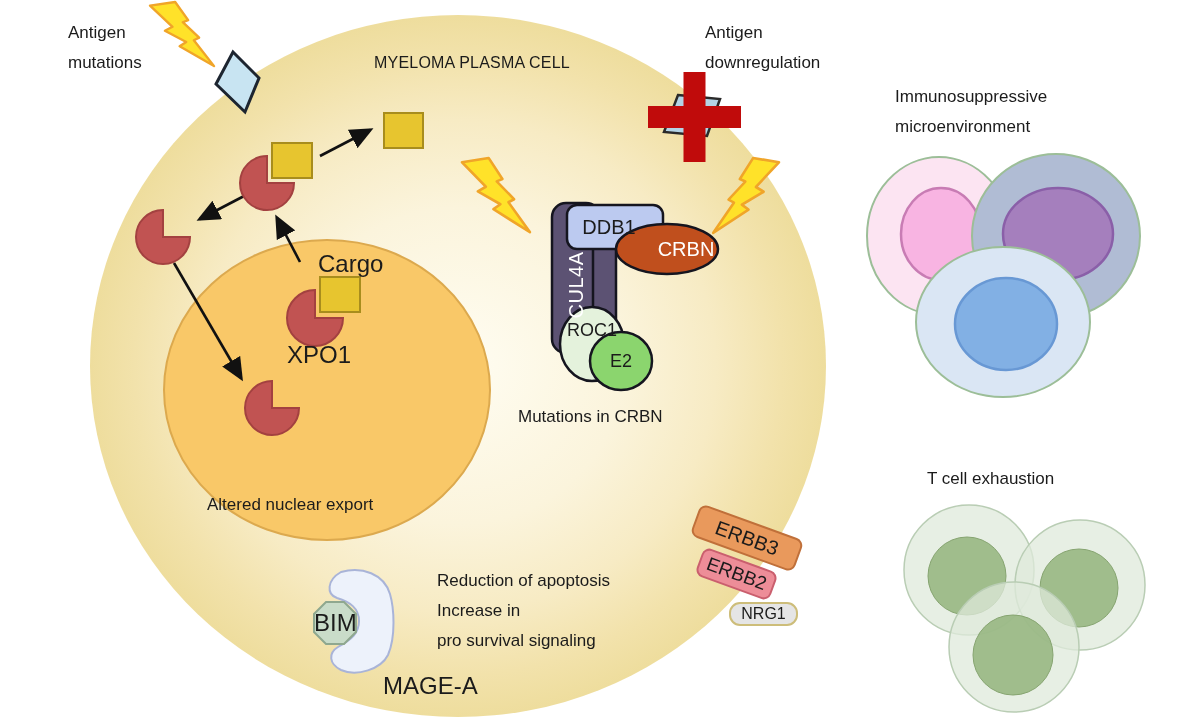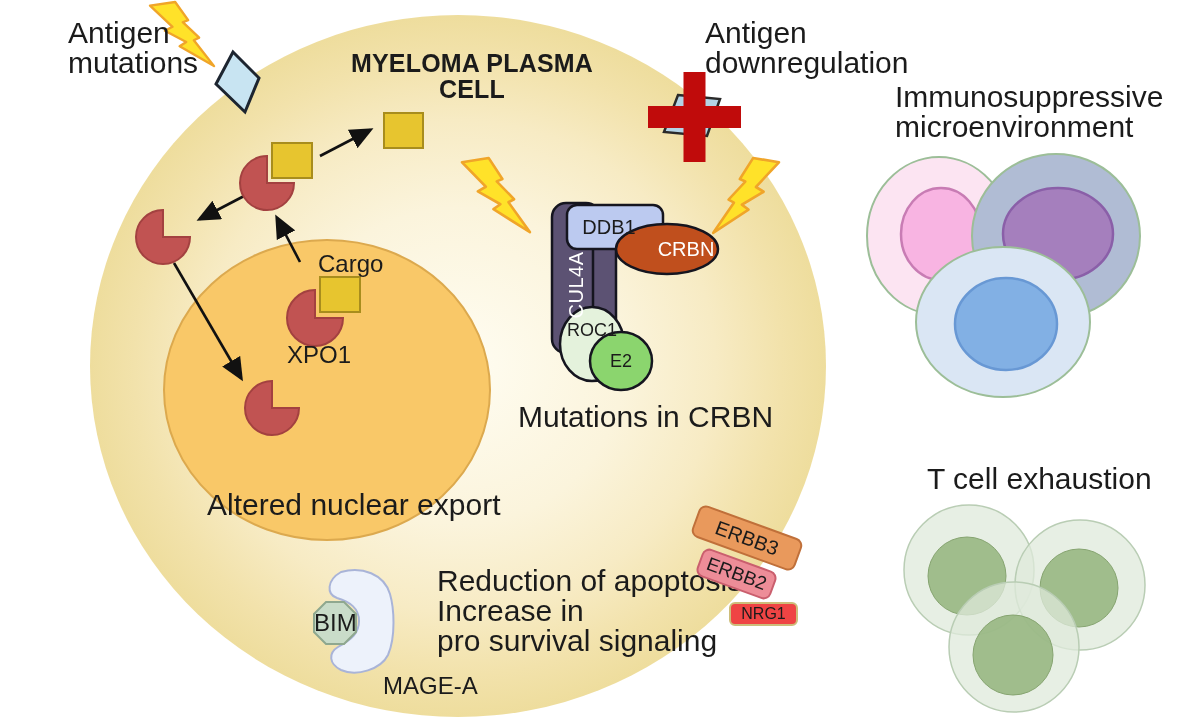--- a/index.html
+++ b/index.html
@@ -1,21 +1,21 @@
 <!DOCTYPE html>
 <html><head>
 <meta charset="utf-8">
 <style>
   html,body{margin:0;padding:0;background:#ffffff;}
   #stage{position:relative;width:1200px;height:720px;overflow:hidden;
          font-family:"Liberation Sans","DejaVu Sans",sans-serif;color:#1b1b1b;}
   #shapes{position:absolute;left:0;top:0;z-index:1;}
-  .lbl{position:absolute;z-index:2;white-space:pre-line;line-height:30px;font-size:30px;}
+  .lbl{position:absolute;z-index:2;white-space:pre-line;line-height:30px;font-size:17px;}
   .small{font-size:24px;line-height:22px;text-align:center;}
-  .title{font-weight:bold;font-size:25px;letter-spacing:.2px;}
+  .title{font-weight:normal;font-size:16px;letter-spacing:.2px;}
   .boxlbl{position:absolute;z-index:2;display:flex;align-items:center;justify-content:center;
           box-sizing:border-box;border-radius:8px;}
   .complex-lbl{position:absolute;z-index:3;display:flex;align-items:center;justify-content:center;
                font-size:20px;background:transparent;}
   .white{color:#ffffff;}
 </style>
 </head>
 <body>
 
 <div id="stage">
@@ -138,17 +138,17 @@
   <div class="complex-lbl white" style="left:617px;top:237px;width:100px;height:24px;font-size:20px;margin-left:19px;">CRBN</div>
   <div class="complex-lbl" style="left:562px;top:320px;width:60px;height:20px;font-size:18px;">ROC1</div>
   <div class="complex-lbl" style="left:591px;top:351px;width:60px;height:20px;font-size:18px;">E2</div>
 
   <div class="boxlbl" style="left: 692px; top: 521px; width: 110px; height: 34px; transform: rotate(20deg); border: 2px solid rgb(192, 112, 58); font-size: 20px; background-color: rgb(233, 153, 92);">
     <span>ERBB3</span>
   </div>
   <div class="boxlbl" style="left: 697px; top: 559px; width: 79px; height: 30px; transform: rotate(20deg); border: 2px solid rgb(202, 95, 110); font-size: 19px; background-color: rgb(237, 141, 152);">
     <span>ERBB2</span>
   </div>
-  <div class="boxlbl" style="left: 729px; top: 602px; width: 69px; height: 24px; border: 2px solid rgb(205, 189, 122); border-radius: 6px; font-size: 16px; background-color: #ef4444;">
+  <div class="boxlbl" style="left: 729px; top: 602px; width: 69px; height: 24px; border: 2px solid rgb(205, 189, 122); border-radius: 11px; font-size: 16px; background-color: #e5e5e5;">
     <span>NRG1</span>
   </div>
 
 </div>
 
 </body></html>

